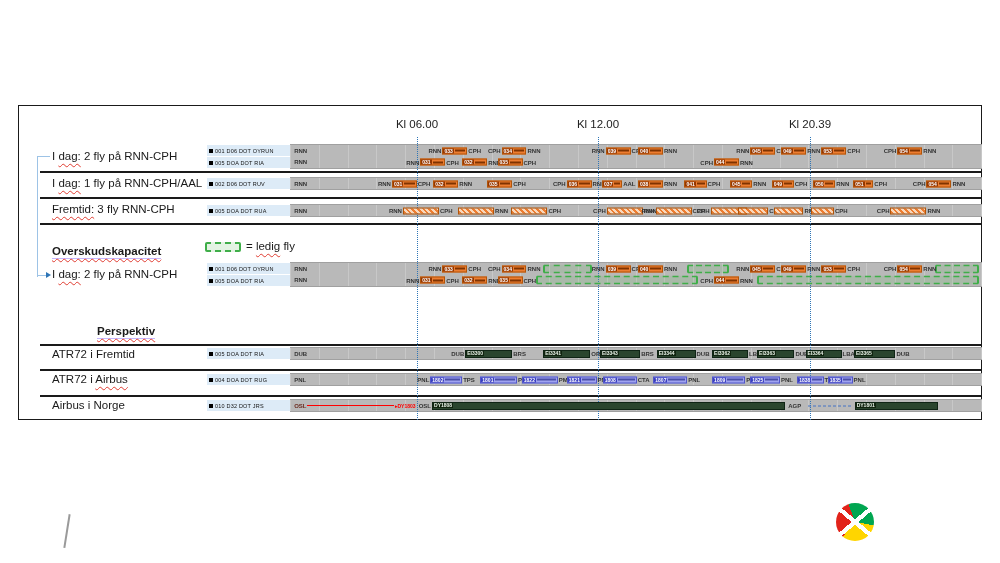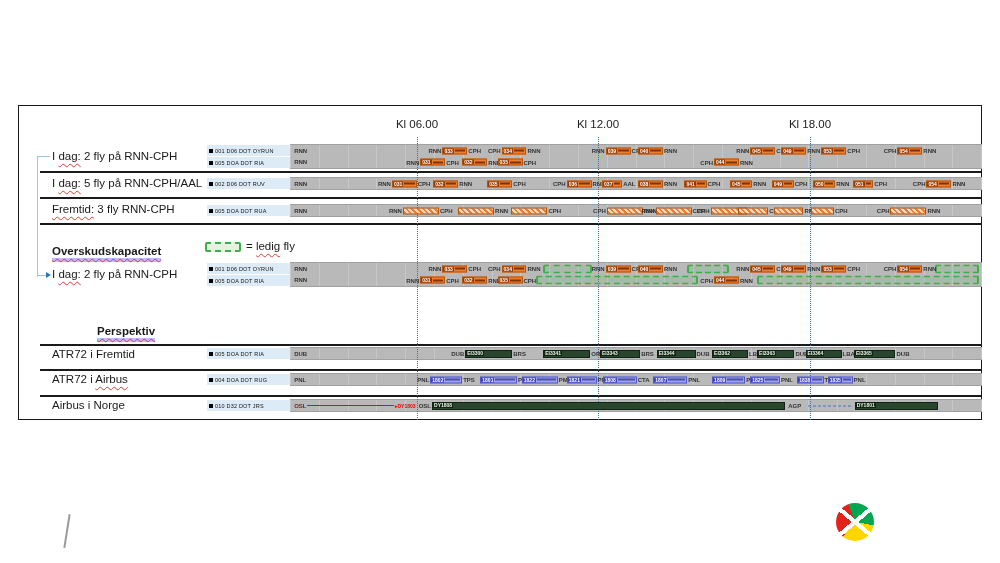--- a/index.html
+++ b/index.html
@@ -32,21 +32,21 @@
   .legend-swatch{position:absolute;left:205px;top:242px;width:36px;height:10px;}
   .redline{display:inline-block;height:0;border-top:1px solid #FF0000;}
   .redtxt{font-size:5px;color:#FF0000;font-weight:bold;}
   .blueline{display:inline-block;height:0;border-top:1.5px dashed #4472C4;}
   .chip{position:absolute;left:207px;width:84px;height:11px;background:#DDEBF7;display:flex;
         align-items:center;gap:2px;padding:0 2px;box-sizing:border-box;}
   .chip .ic{width:4px;height:4px;background:#000;flex:none;}
   .chip span{font-size:5.5px;color:#111;white-space:nowrap;letter-spacing:.2px;}
   .lab{position:absolute;font-size:11.5px;color:#1a1a1a;white-space:nowrap;}
   .lab.bold{font-weight:bold;}
-  .ul{border-bottom:4px solid #c4b5fd;padding-bottom:1px;}
+  .ul{border-bottom:1px solid #c4b5fd;padding-bottom:1px;}
   .sq{text-decoration:underline wavy #E03C31 1px;text-underline-offset:2.5px;margin-top:16px;}
   .conn-v{position:absolute;left:37px;top:156px;width:12px;height:120px;
           border-left:1.5px solid #9DC3E6;border-top:1.5px solid #9DC3E6;}
   .conn-h{position:absolute;left:37px;top:275px;width:9px;height:0;border-top:1.5px solid #9DC3E6;}
   .conn-arrow{position:absolute;left:46px;top:272px;width:0;height:0;
               border-left:5px solid #2E75B6;border-top:3.5px solid transparent;border-bottom:3.5px solid transparent;}
   .penmark{position:absolute;left:66px;top:514px;width:1.5px;height:34px;background:#9a9a9a;transform:rotate(9deg);}
   .logo{position:absolute;left:836px;top:503px;display:flex;align-items:center;gap:6px;}
   .logo-icon{width:38px;height:38px;border-radius:50%;
      background:
@@ -70,21 +70,21 @@
     <div class="logo-icon"></div>
   </div>
 <div class="sep" style="top: 171px;"></div>
     <div class="sep" style="top: 197px;"></div>
     <div class="sep" style="top: 223px;"></div>
     <div class="sep" style="top: 344px;"></div>
     <div class="sep" style="top: 369px;"></div>
     <div class="sep" style="top: 395px;"></div>
     <div class="timelabel" style="left: 417px;">Kl 06.00</div>
     <div class="timelabel" style="left: 598px;">Kl 12.00</div>
-    <div class="timelabel" style="left: 810px;">Kl 18.00</div>
+    <div class="timelabel" style="left: 810px;">Kl 20.39</div>
     <div class="chip" style="top: 145px;">
       <i class="ic"></i>
       <span>001 D06 DOT  OYRUN</span>
     </div>
     <div class="chip" style="top: 157px;">
       <i class="ic"></i>
       <span>005 DOA DOT  RIA</span>
     </div>
     <div class="strip" style="top: 144px; height: 25px;">
       <div class="line" style="height: 11.5px;">
@@ -610,21 +610,21 @@
           <div class="bar c-dark" style="width: 83.04px;">
             <span class="num">DY1801</span>
           </div>
         </div>
       </div>
     </div>
     <div class="gridline" style="left: 417px;"></div>
     <div class="gridline" style="left: 598px;"></div>
     <div class="gridline" style="left: 810px;"></div>
     <div class="lab" style="left: 52px; top: 150px;"><span>I </span><span class="sq">dag:</span><span> 2 fly på RNN-CPH</span></div>
-    <div class="lab" style="left: 52px; top: 177px;"><span>I </span><span class="sq">dag:</span><span> 5 fly på RNN-CPH/AAL</span></div>
+    <div class="lab" style="left: 52px; top: 177px;"><span>I </span><span class="sq">dag:</span><span> 1 fly på RNN-CPH/AAL</span></div>
     <div class="lab" style="left: 52px; top: 203px;"><span class="sq">Fremtid:</span><span> 3 fly RNN-CPH</span></div>
     <div class="lab bold" style="left: 52px; top: 245px;"><span class="ul"><span class="sq">Overskudskapacitet</span></span></div>
     <div class="lab" style="left: 52px; top: 268px;"><span>I </span><span class="sq">dag:</span><span> 2 fly på RNN-CPH</span></div>
     <div class="lab bold" style="left: 52px; top: 325px; padding-left: 45px;"><span class="ul"><span class="sq">Perspektiv</span></span></div>
     <div class="lab" style="left: 52px; top: 348px;"><span>ATR72 i Fremtid</span></div>
     <div class="lab" style="left: 52px; top: 373px;"><span>ATR72 i </span><span class="sq">Airbus</span></div>
     <div class="lab" style="left: 52px; top: 399px;"><span>Airbus i Norge</span></div>
   </div>
 
 </body></html>

